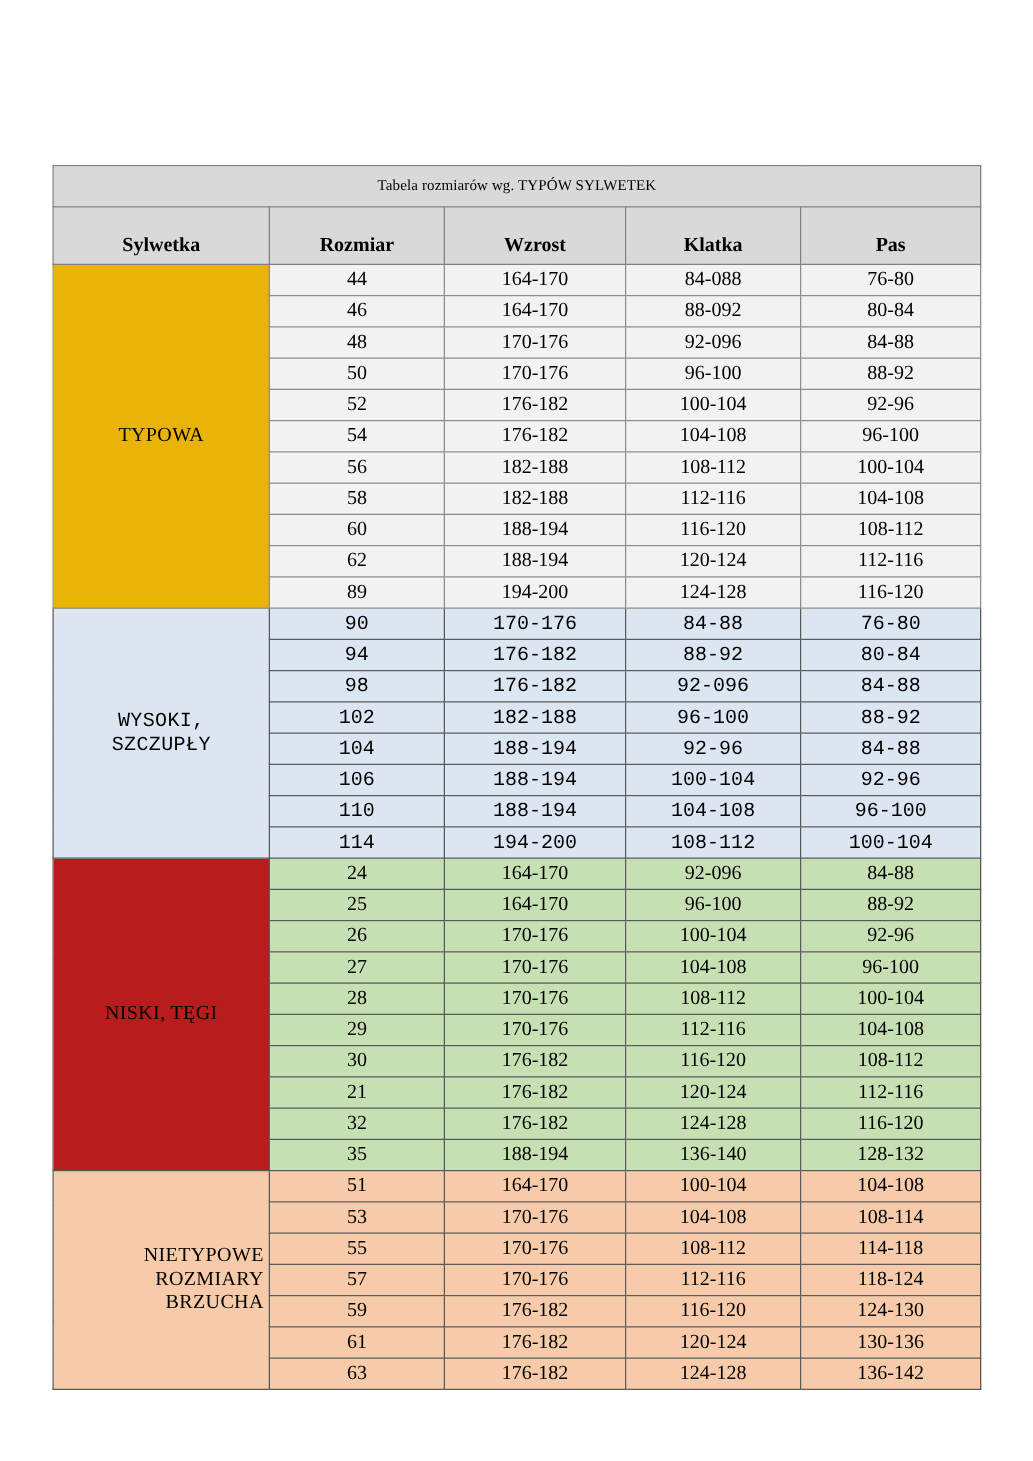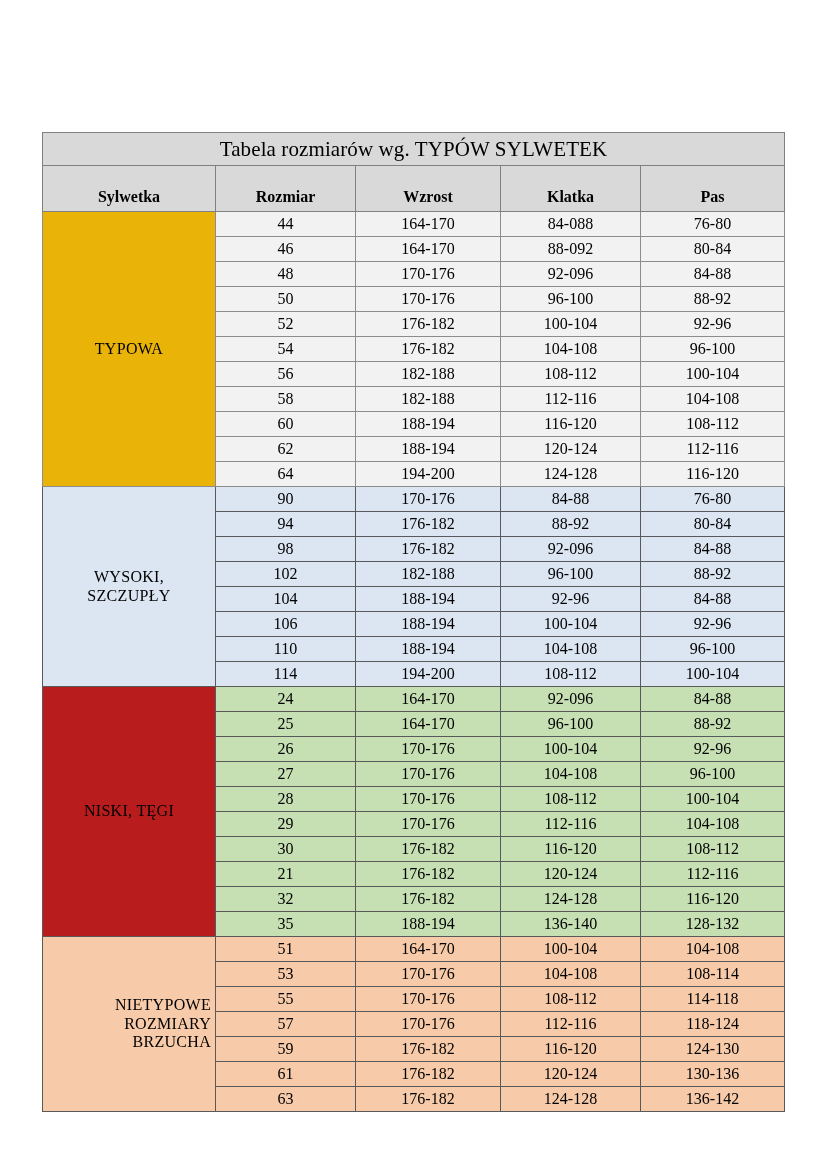--- a/index.html
+++ b/index.html
@@ -48,21 +48,21 @@
     text-align: center;
     vertical-align: middle;
     font-weight: normal;
     line-height: 1.15;
   }
 
   
   .title-cell {
     background: #d9d9d9;
     height: 32px;
-    font-size: 21px;
+    font-size: 12px;
     letter-spacing: 0.1px;
   }
 
   
   .header-row th {
     background: #d9d9d9;
     height: 40px;
     font-size: 16px;
     font-weight: bold;
     vertical-align: bottom;
@@ -79,21 +79,21 @@
   td.group-label {
     font-size: 16px;
     letter-spacing: 0.3px;
     padding: 0 4px;
   }
 
   
   tr.band-typowa td           { background: #f2f2f2; }
   tr.band-typowa td.group-label { background: #eab308; }
 
-  tr.band-wysoki td           { background: #dce6f2; }
+  tr.band-wysoki td           { background: #dce6f2; font-family: Liberation Mono, monospace; }
   tr.band-wysoki td.group-label { background: #dce6f2; }
 
   tr.band-niski td            { background: #c6e0b4; }
   tr.band-niski td.group-label  { background: #b91c1c; }
 
   tr.band-nietypowe td          { background: #f7cba9; }
   tr.band-nietypowe td.group-label { background: #f7cba9; text-align: right; }
 
   
   tr.band-wysoki td,
@@ -189,21 +189,21 @@
           <td class="data-cell">116-120</td>
           <td class="data-cell">108-112</td>
         </tr>
         <tr class="band-typowa">
           <td class="data-cell">62</td>
           <td class="data-cell">188-194</td>
           <td class="data-cell">120-124</td>
           <td class="data-cell">112-116</td>
         </tr>
         <tr class="band-typowa">
-          <td class="data-cell">64</td>
+          <td class="data-cell">89</td>
           <td class="data-cell">194-200</td>
           <td class="data-cell">124-128</td>
           <td class="data-cell">116-120</td>
         </tr>
         <tr class="band-wysoki">
           <td class="group-label" rowspan="8">
             <span class="label-line">WYSOKI,</span>
             <span class="label-line">SZCZUPŁY</span>
           </td>
           <td class="data-cell">90</td>

